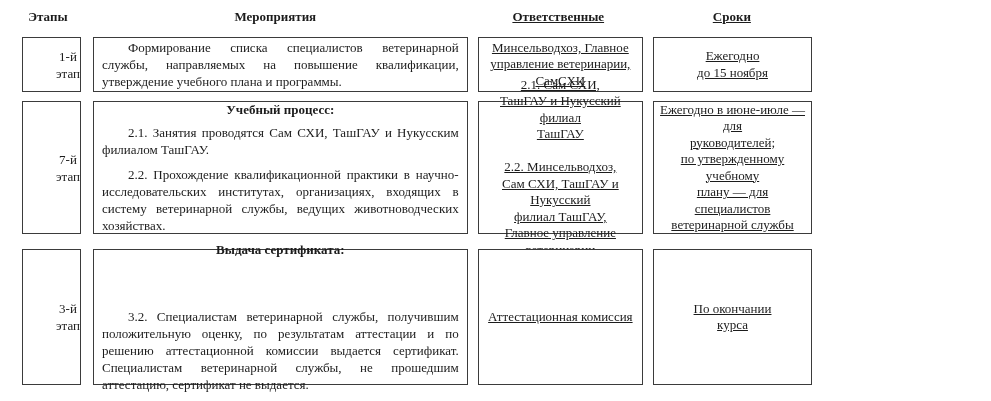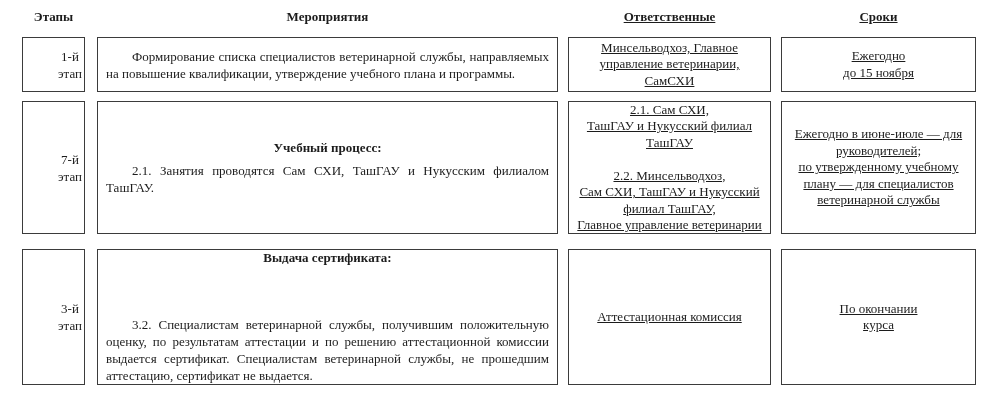--- a/index.html
+++ b/index.html
@@ -1,18 +1,18 @@
 <!DOCTYPE html>
 <html lang="ru"><head>
 <meta charset="utf-8">
 <style>
   html,body{margin:0;padding:0;background:#ffffff;}
   .page{
     position:relative;
-    width:991px;height:401px;
+    width:812px;height:401px;
     background:#ffffff;
     font-family:"Liberation Serif","DejaVu Serif",serif;
     font-size:13px;
     color:#1c1c1c;
     overflow:hidden;
   }
   .trow{display:flex;margin-left:22px;}
   .c1{width:63px;}
   .c2{width:461px;margin-left:12px;}
   .c3{width:203px;margin-left:10px;text-decoration:underline;}
@@ -61,20 +61,21 @@
 СамСХИ</div>
     <div class="cell c4 ctr">Ежегодно
 до 15 ноября</div>
   </div>
 
   <div class="trow r2">
     <div class="cell c1 stage">7-й этап</div>
     <div class="cell c2 act">
       <p class="para cell-title">Учебный процесс:</p>
       <p class="para">2.1. Занятия проводятся Сам СХИ, ТашГАУ и Нукусским филиалом ТашГАУ.</p>
+      <p class="para">2.2. Прохождение квалификационной практики в научно-исследовательских институтах, организациях, входящих в систему ветеринарной службы, ведущих животноводческих хозяйствах.</p>
     </div>
     <div class="cell c3 ctr">2.1. Сам СХИ,
 ТашГАУ и Нукусский филиал
 ТашГАУ
 
 2.2. Минсельводхоз,
 Сам СХИ, ТашГАУ и Нукусский
 филиал ТашГАУ,
 Главное управление ветеринарии</div>
     <div class="cell c4 ctr">Ежегодно в июне-июле — для

